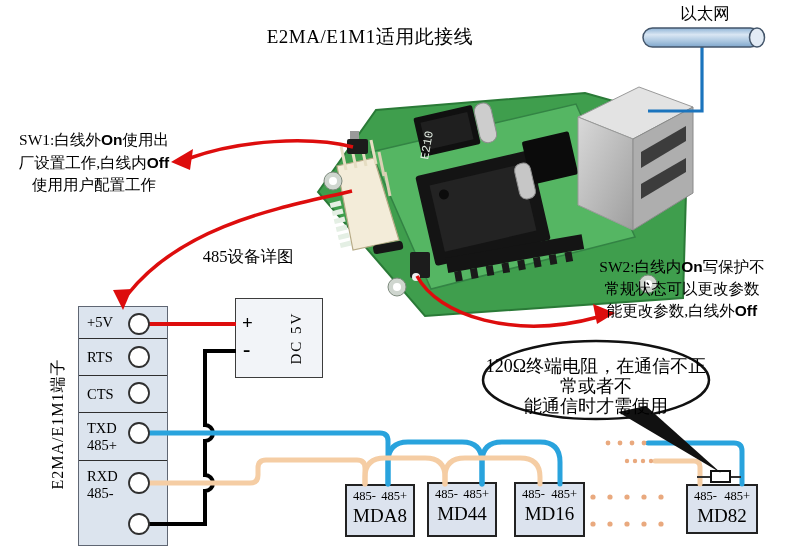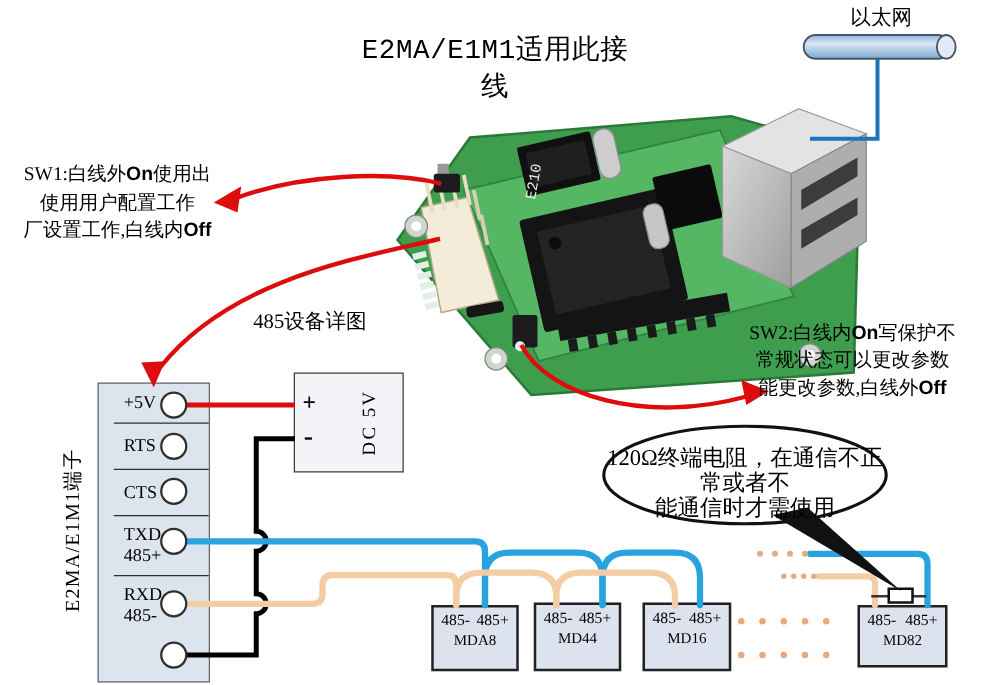--- a/index.html
+++ b/index.html
@@ -4,58 +4,58 @@
 <style>
   html,body{margin:0;padding:0;}
   body{
     width:790px;height:548px;position:relative;background:#ffffff;overflow:hidden;
     font-family:"Liberation Serif","DejaVu Serif",serif;color:#000;
   }
   .abs{position:absolute;}
   .txt{position:absolute;z-index:10;}
   .center{text-align:center;}
   .sb{font-family:"Liberation Sans","DejaVu Sans",sans-serif;font-weight:bold;}
-  #title{left:284px;top:24px;width:224px;font-size:22px;letter-spacing:.5px;font-family:Liberation Mono, monospace;}
+  #title{left:258px;top:24px;width:224px;font-size:19px;letter-spacing:.5px;}
   #eth-label{left:655px;top:3px;width:100px;font-size:16.5px;}
   #sw1-note{left:2px;top:129px;width:184px;font-size:15.5px;line-height:22.5px;}
   #j5-caption{left:170px;top:246px;width:156px;font-size:16.5px;line-height:21px;}
   #sw2-note{left:574px;top:256px;width:216px;font-size:15.5px;line-height:22px;}
   #callout-text{left:483px;top:356px;width:226px;font-size:18px;line-height:20px;z-index:10;}
   
   #terminal-block{left:78px;top:306px;width:90px;height:240px;background:#dce4ee;
-    border:1.5px solid #5f6673;box-sizing:border-box;z-index:1;padding-left:12px;}
+    border:1.5px solid #5f6673;box-sizing:border-box;z-index:1;}
   .trow{box-sizing:border-box;border-bottom:1.5px solid #2f2f2f;display:flex;
     flex-direction:column;justify-content:center;padding-left:8px;font-size:14.5px;line-height:17px;}
   .trow:last-child{border-bottom:none;}
   #tb-vlabel{left:-42px;top:414px;width:200px;height:20px;transform:rotate(-90deg);
     font-size:16px;letter-spacing:1px;z-index:10;}
   
   #dc-box{left:235px;top:298px;width:88px;height:80px;background:#f2f4f8;
     border:1.5px solid #3c3c3c;box-sizing:border-box;z-index:1;}
   #dc-plus{left:6px;top:13px;font-size:19px;font-weight:bold;position:absolute;}
   #dc-minus{left:7px;top:37px;font-size:22px;font-weight:bold;position:absolute;}
   #dc-label{left:256px;top:330px;width:80px;height:16px;transform:rotate(-90deg);
     font-size:15px;letter-spacing:2px;text-align:center;z-index:10;}
   
   .device{position:absolute;background:#dce3ee;border:2px solid #222;box-sizing:border-box;z-index:1;}
   .dev-terms{display:flex;justify-content:space-between;padding:3px 6px 0 6px;font-size:12.5px;}
-  .dev-name{text-align:center;font-size:12px;margin-top:1px;}
+  .dev-name{text-align:center;font-size:19px;margin-top:1px;}
   #overlay{position:absolute;left:0;top:0;z-index:5;}
 </style>
 </head>
 <body>
 
 <div id="title" class="txt center">E2MA/E1M1适用此接线</div>
 
 <div id="eth-label" class="txt center">以太网</div>
 
 <div id="sw1-note" class="txt center">
   <div><span>SW1:白线外</span><span class="sb">On</span><span>使用出</span></div>
+  <div><span>厂设置工作,白线内</span><span class="sb">Off</span></div>
   <div>使用用户配置工作</div>
-  <div><span>厂设置工作,白线内</span><span class="sb">Off</span></div>
 </div>
 
 <div id="j5-caption" class="txt center">
   <div>485设备详图</div>
 </div>
 
 <div id="sw2-note" class="txt center">
   <div><span>SW2:白线内</span><span class="sb">On</span><span>写保护不</span></div>
   <div>常规状态可以更改参数</div>
   <div><span>能更改参数,白线外</span><span class="sb">Off</span></div>

